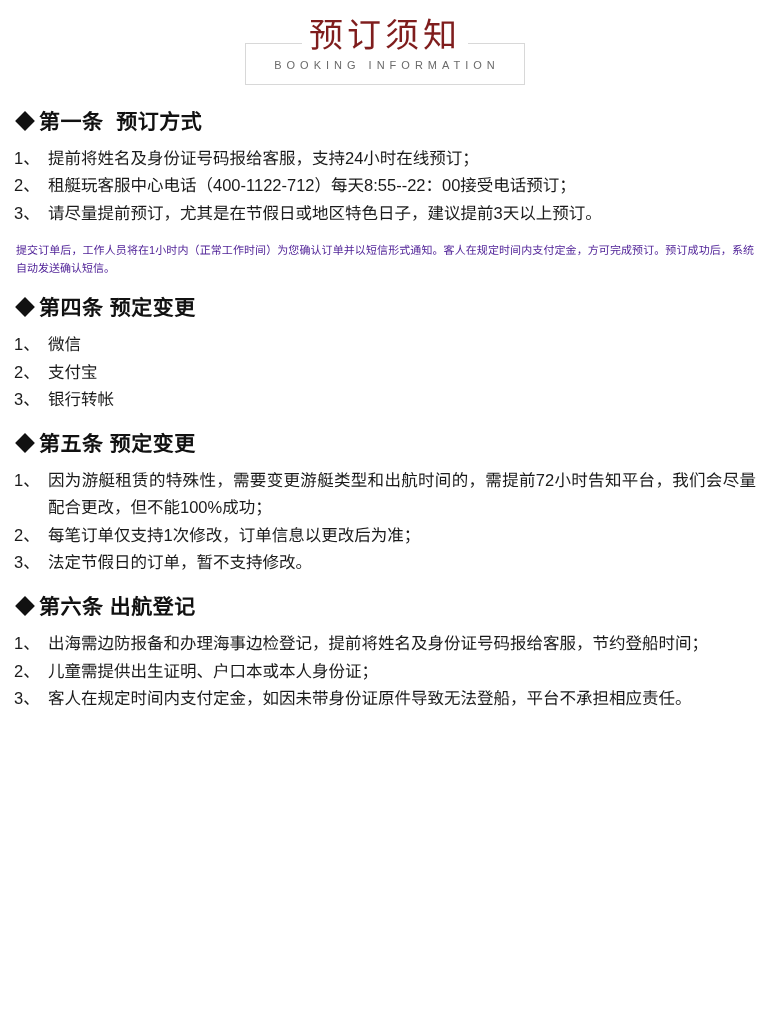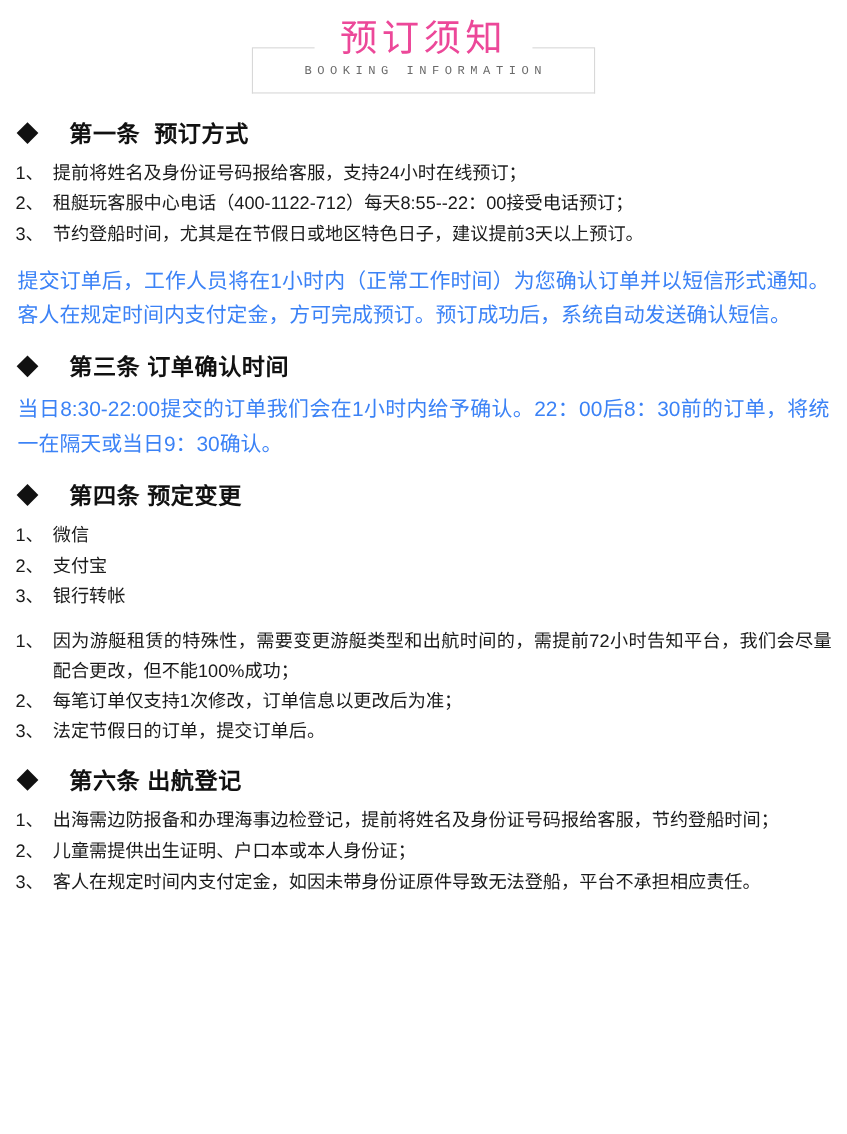--- a/index.html
+++ b/index.html
@@ -22,37 +22,36 @@
 
   
   .doc-header {
     text-align: center;
     padding-top: 14px;
     padding-bottom: 6px;
   }
   .doc-title {
     font-size: 34px;
     letter-spacing: 4px;
-    color: #ec4899;
+    color: #7f1d1d;
     font-weight: normal;
     line-height: 1.25;
     margin: 0;
   }
   .subtitle-wrap {
     position: relative;
-    width: 312px;
+    width: 280px;
     margin: 0 auto;
     margin-top: -14px;
     padding-top: 16px;
     padding-bottom: 5px;
     box-sizing: border-box;
     border: 1px solid #d8d8d8;
     border-top: none;
     height: 42px;
-    font-family: Liberation Mono, monospace;
   }
   .subtitle-wrap:before,
   .subtitle-wrap:after {
     content: "";
     position: absolute;
     top: 0;
     width: 56px;
     height: 1px;
     background: #d8d8d8;
   }
@@ -72,41 +71,40 @@
     margin-top: 14px;
   }
   .section-heading {
     display: flex;
     align-items: baseline;
     font-size: 21px;
     font-weight: bold;
     color: #111;
     margin: 0 0 10px 4px;
     letter-spacing: 0.5px;
-    gap: 24px;
   }
   .diamond-icon {
     display: inline-block;
     width: 14px;
     height: 14px;
     background: #111;
     transform: rotate(45deg);
     margin-right: 7px;
     position: relative;
     top: -1px;
     flex: 0 0 auto;
   }
   .heading-text {
     white-space: pre;
   }
 
   .body-block {
-    font-size: 19px;
+    font-size: 11px;
     line-height: 1.65;
-    color: #3b82f6;
+    color: #4c1d95;
     margin: 0 2px 0 2px;
   }
   .body-paragraph {
     margin: 0 0 2px 0;
     text-align: justify;
   }
   .num-list {
     list-style: none;
     margin: 0;
     padding: 0;
@@ -149,40 +147,31 @@
       <li class="num-item">
         <span class="num-marker">1、</span>
         <span class="num-text">提前将姓名及身份证号码报给客服，支持24小时在线预订；</span>
       </li>
       <li class="num-item">
         <span class="num-marker">2、</span>
         <span class="num-text">租艇玩客服中心电话（400-1122-712）每天8:55--22：00接受电话预订；</span>
       </li>
       <li class="num-item">
         <span class="num-marker">3、</span>
-        <span class="num-text">节约登船时间，尤其是在节假日或地区特色日子，建议提前3天以上预订。</span>
+        <span class="num-text">请尽量提前预订，尤其是在节假日或地区特色日子，建议提前3天以上预订。</span>
       </li>
     </ul>
   </div>
 
   <div class="section">
     <div class="body-block">
       <p class="body-paragraph">提交订单后，工作人员将在1小时内（正常工作时间）为您确认订单并以短信形式通知。客人在规定时间内支付定金，方可完成预订。预订成功后，系统自动发送确认短信。</p>
     </div>
   </div>
 
-  <div class="section">
-    <h2 class="section-heading">
-      <span class="diamond-icon"></span>
-      <span class="heading-text">第三条 订单确认时间</span>
-    </h2>
-    <div class="body-block">
-      <p class="body-paragraph">当日8:30-22:00提交的订单我们会在1小时内给予确认。22：00后8：30前的订单，将统一在隔天或当日9：30确认。</p>
-    </div>
-  </div>
 
   <div class="section">
     <h2 class="section-heading">
       <span class="diamond-icon"></span>
       <span class="heading-text">第四条 预定变更</span>
     </h2>
     <ul class="num-list">
       <li class="num-item">
         <span class="num-marker">1、</span>
         <span class="num-text">微信</span>
@@ -192,32 +181,36 @@
         <span class="num-text">支付宝</span>
       </li>
       <li class="num-item">
         <span class="num-marker">3、</span>
         <span class="num-text">银行转帐</span>
       </li>
     </ul>
   </div>
 
   <div class="section">
+    <h2 class="section-heading">
+      <span class="diamond-icon"></span>
+      <span class="heading-text">第五条 预定变更</span>
+    </h2>
     <ul class="num-list">
       <li class="num-item">
         <span class="num-marker">1、</span>
         <span class="num-text">因为游艇租赁的特殊性，需要变更游艇类型和出航时间的，需提前72小时告知平台，我们会尽量配合更改，但不能100%成功；</span>
       </li>
       <li class="num-item">
         <span class="num-marker">2、</span>
         <span class="num-text">每笔订单仅支持1次修改，订单信息以更改后为准；</span>
       </li>
       <li class="num-item">
         <span class="num-marker">3、</span>
-        <span class="num-text">法定节假日的订单，提交订单后。</span>
+        <span class="num-text">法定节假日的订单，暂不支持修改。</span>
       </li>
     </ul>
   </div>
 
   <div class="section">
     <h2 class="section-heading">
       <span class="diamond-icon"></span>
       <span class="heading-text">第六条 出航登记</span>
     </h2>
     <ul class="num-list">

